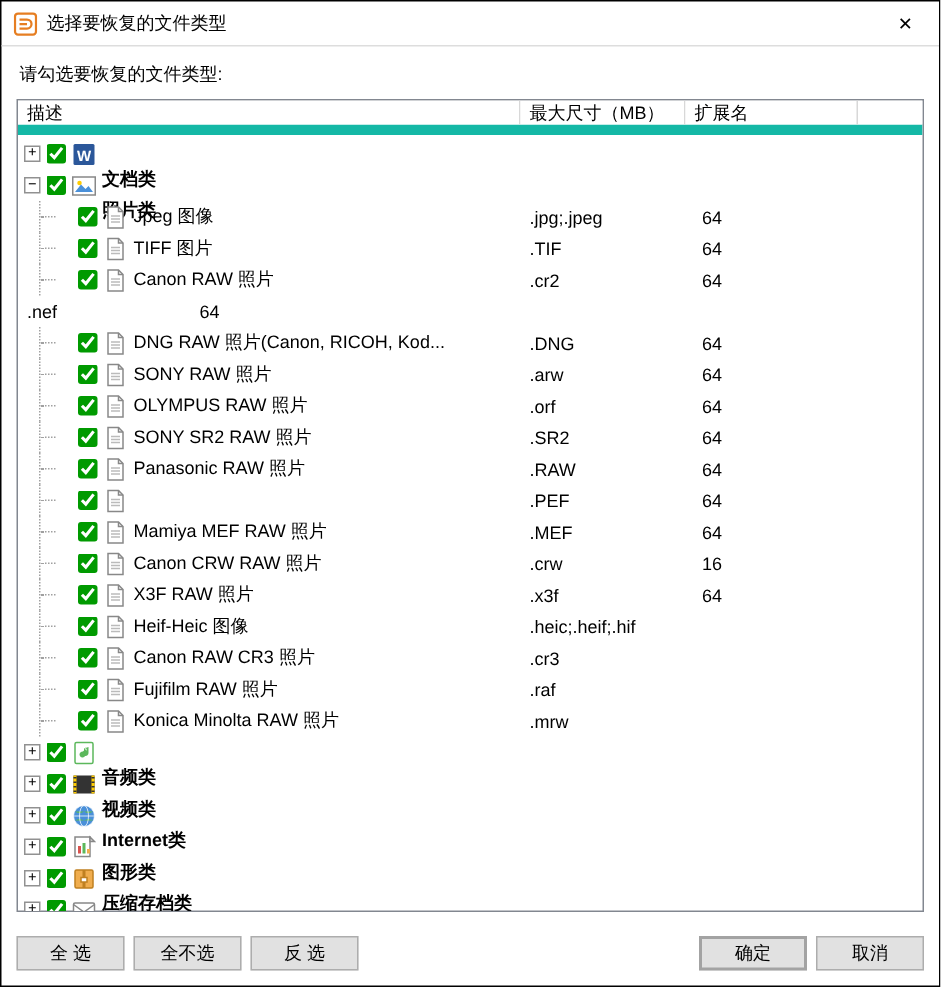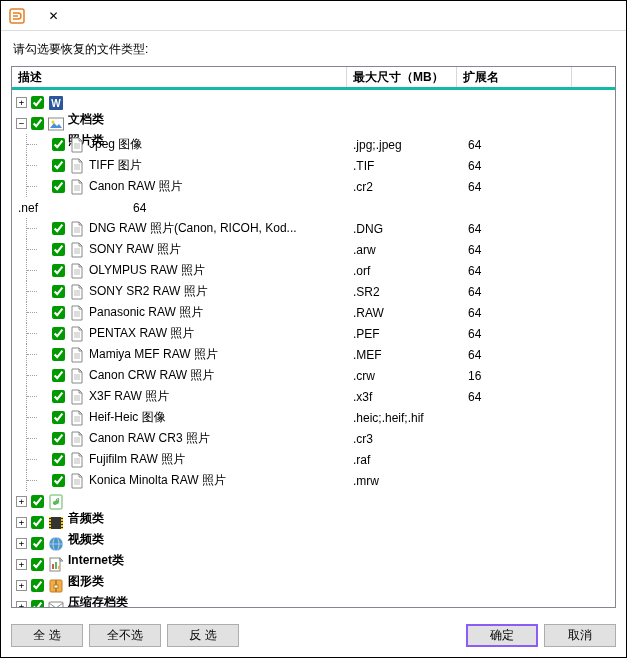--- a/index.html
+++ b/index.html
@@ -4,21 +4,21 @@
 <style>
 * { margin: 0; padding: 0; box-sizing: border-box; }
 body { font-family: "Microsoft YaHei", "Segoe UI", Tahoma, sans-serif; font-size: 12px; background: #fff; color: #000; }
 .window { width: 627px; height: 658px; border: 1px solid #000; display: flex; flex-direction: column; }
 .titlebar { height: 30px; display: flex; align-items: center; padding: 0 0 0 8px; border-bottom: 1px solid #ddd; }
 .titlebar .app-icon { width: 16px; height: 16px; margin-right: 6px; display: flex; align-items: center; justify-content: center; }
 .titlebar .title { flex: 1; font-size: 12px; }
 .titlebar .close { width: 45px; height: 29px; display: flex; align-items: center; justify-content: center; cursor: pointer; }
 .instruction { padding: 10px 12px 8px; font-size: 12px; }
 .tree-container { flex: 1; margin: 0 10px 8px; border: 1px solid #828790; display: flex; flex-direction: column; overflow: hidden; }
-.tree-header { display: flex; height: 23px; border-bottom: 3px solid #14b8a6; flex-shrink: 0; font-weight: bold; }
+.tree-header { display: flex; height: 23px; border-bottom: 7px solid #14b8a6; flex-shrink: 0; }
 .tree-header .col { padding: 3px 6px; border-right: 1px solid #d8d8d8; font-size: 12px; display: flex; align-items: center; background: #fff; }
 .col-desc { width: 335px; }
 .col-ext { width: 115px; }
 .col-size { width: 110px; }
 .tree-header .col-last { flex: 1; border-right: none; }
 .tree-body { flex: 1; overflow-y: scroll; overflow-x: hidden; padding: 2px 0; }
 .tree-body::-webkit-scrollbar { width: 17px; }
 .tree-body::-webkit-scrollbar-track { background: #f0f0f0; }
 .tree-body::-webkit-scrollbar-thumb { background: #cdcdcd; border: 1px solid #a6a6a6; }
 .tree-body::-webkit-scrollbar-button { background: #f0f0f0; height: 17px; border: 1px solid #ccc; }
@@ -28,36 +28,37 @@
 .row .c-size { width: 110px; padding-left: 6px; }
 .indent { display: inline-block; }
 .expander { width: 11px; height: 11px; border: 1px solid #919191; display: inline-flex; align-items: center; justify-content: center; font-size: 9px; line-height: 1; margin-right: 4px; cursor: pointer; background: #fff; color: #000; font-family: monospace; }
 .expander-space { width: 11px; display: inline-block; margin-right: 4px; }
 .dotted { display: inline-block; height: 21px; border-left: 1px dotted #a0a0a0; margin-left: 5px; margin-right: 0; }
 .chk { width: 13px; height: 13px; margin-right: 4px; accent-color: #009a00; cursor: pointer; flex-shrink: 0; }
 .icon { width: 16px; height: 16px; margin-right: 4px; display: inline-flex; align-items: center; justify-content: center; flex-shrink: 0; }
 .cat-label { font-weight: bold; margin-top: 34px; }
 .button-row { display: flex; padding: 8px 10px 10px; gap: 6px; }
 .btn { height: 23px; padding: 0 8px; border: 1px solid #adadad; background: #e1e1e1; font-size: 12px; cursor: pointer; font-family: inherit; min-width: 72px; }
-.btn.primary { border: 2px solid #8b5cf6; background: #e1e1e1; }
+.btn.primary { border: 2px solid #a3a3a3; background: #e1e1e1; }
 .spacer { flex: 1; }
 
 .svg-ic { width: 16px; height: 16px; }
 </style>
 </head>
 <body>
 
 <div class="window">
   <div class="titlebar">
     <span class="app-icon">
       <svg class="svg-ic" viewBox="0 0 16 16">
           <rect x="1" y="1" width="14" height="14" rx="2" fill="none" stroke="#e67e22" stroke-width="1.5"></rect>
           <path d="M4 5 h5 a3 3 0 0 1 0 6 h-5 M4 8 h5" fill="none" stroke="#e67e22" stroke-width="1.5"></path>
         </svg>
     </span>
+    <span class="title">选择要恢复的文件类型</span>
     <div class="close">
         <span>✕</span>
       </div>
   </div>
 
   <div class="instruction">请勾选要恢复的文件类型:</div>
 
   <div class="tree-container">
     <div class="tree-header">
       <div class="col col-desc">描述</div>
@@ -276,21 +277,20 @@
             <input type="checkbox" class="chk" checked="" style="">
             <span class="icon">
               <svg class="svg-ic" viewBox="0 0 16 16">
                 <path d="M3 1 h7 l3 3 v11 h-10 z" fill="#fff" stroke="#888"></path>
                 <path d="M10 1 v3 h3" fill="none" stroke="#888"></path>
                 <line x1="5" y1="7" x2="11" y2="7" stroke="#bbb"></line>
                 <line x1="5" y1="9" x2="11" y2="9" stroke="#bbb"></line>
                 <line x1="5" y1="11" x2="11" y2="11" stroke="#bbb"></line>
               </svg>
             </span>
-            <span>PENTAX RAW 照片</span>
           </div>
           <div class="c-ext">.PEF</div>
           <div class="c-size">64</div>
         </div>
         <div class="row">
           <div class="c-desc">
             <span class="indent" style="width:9px"></span>
             <span class="dotted"></span>
             <span class="indent" style="width:10px;border-bottom:1px dotted #a0a0a0;height:1px;margin-top:0"></span>
             <span class="expander-space"></span>

